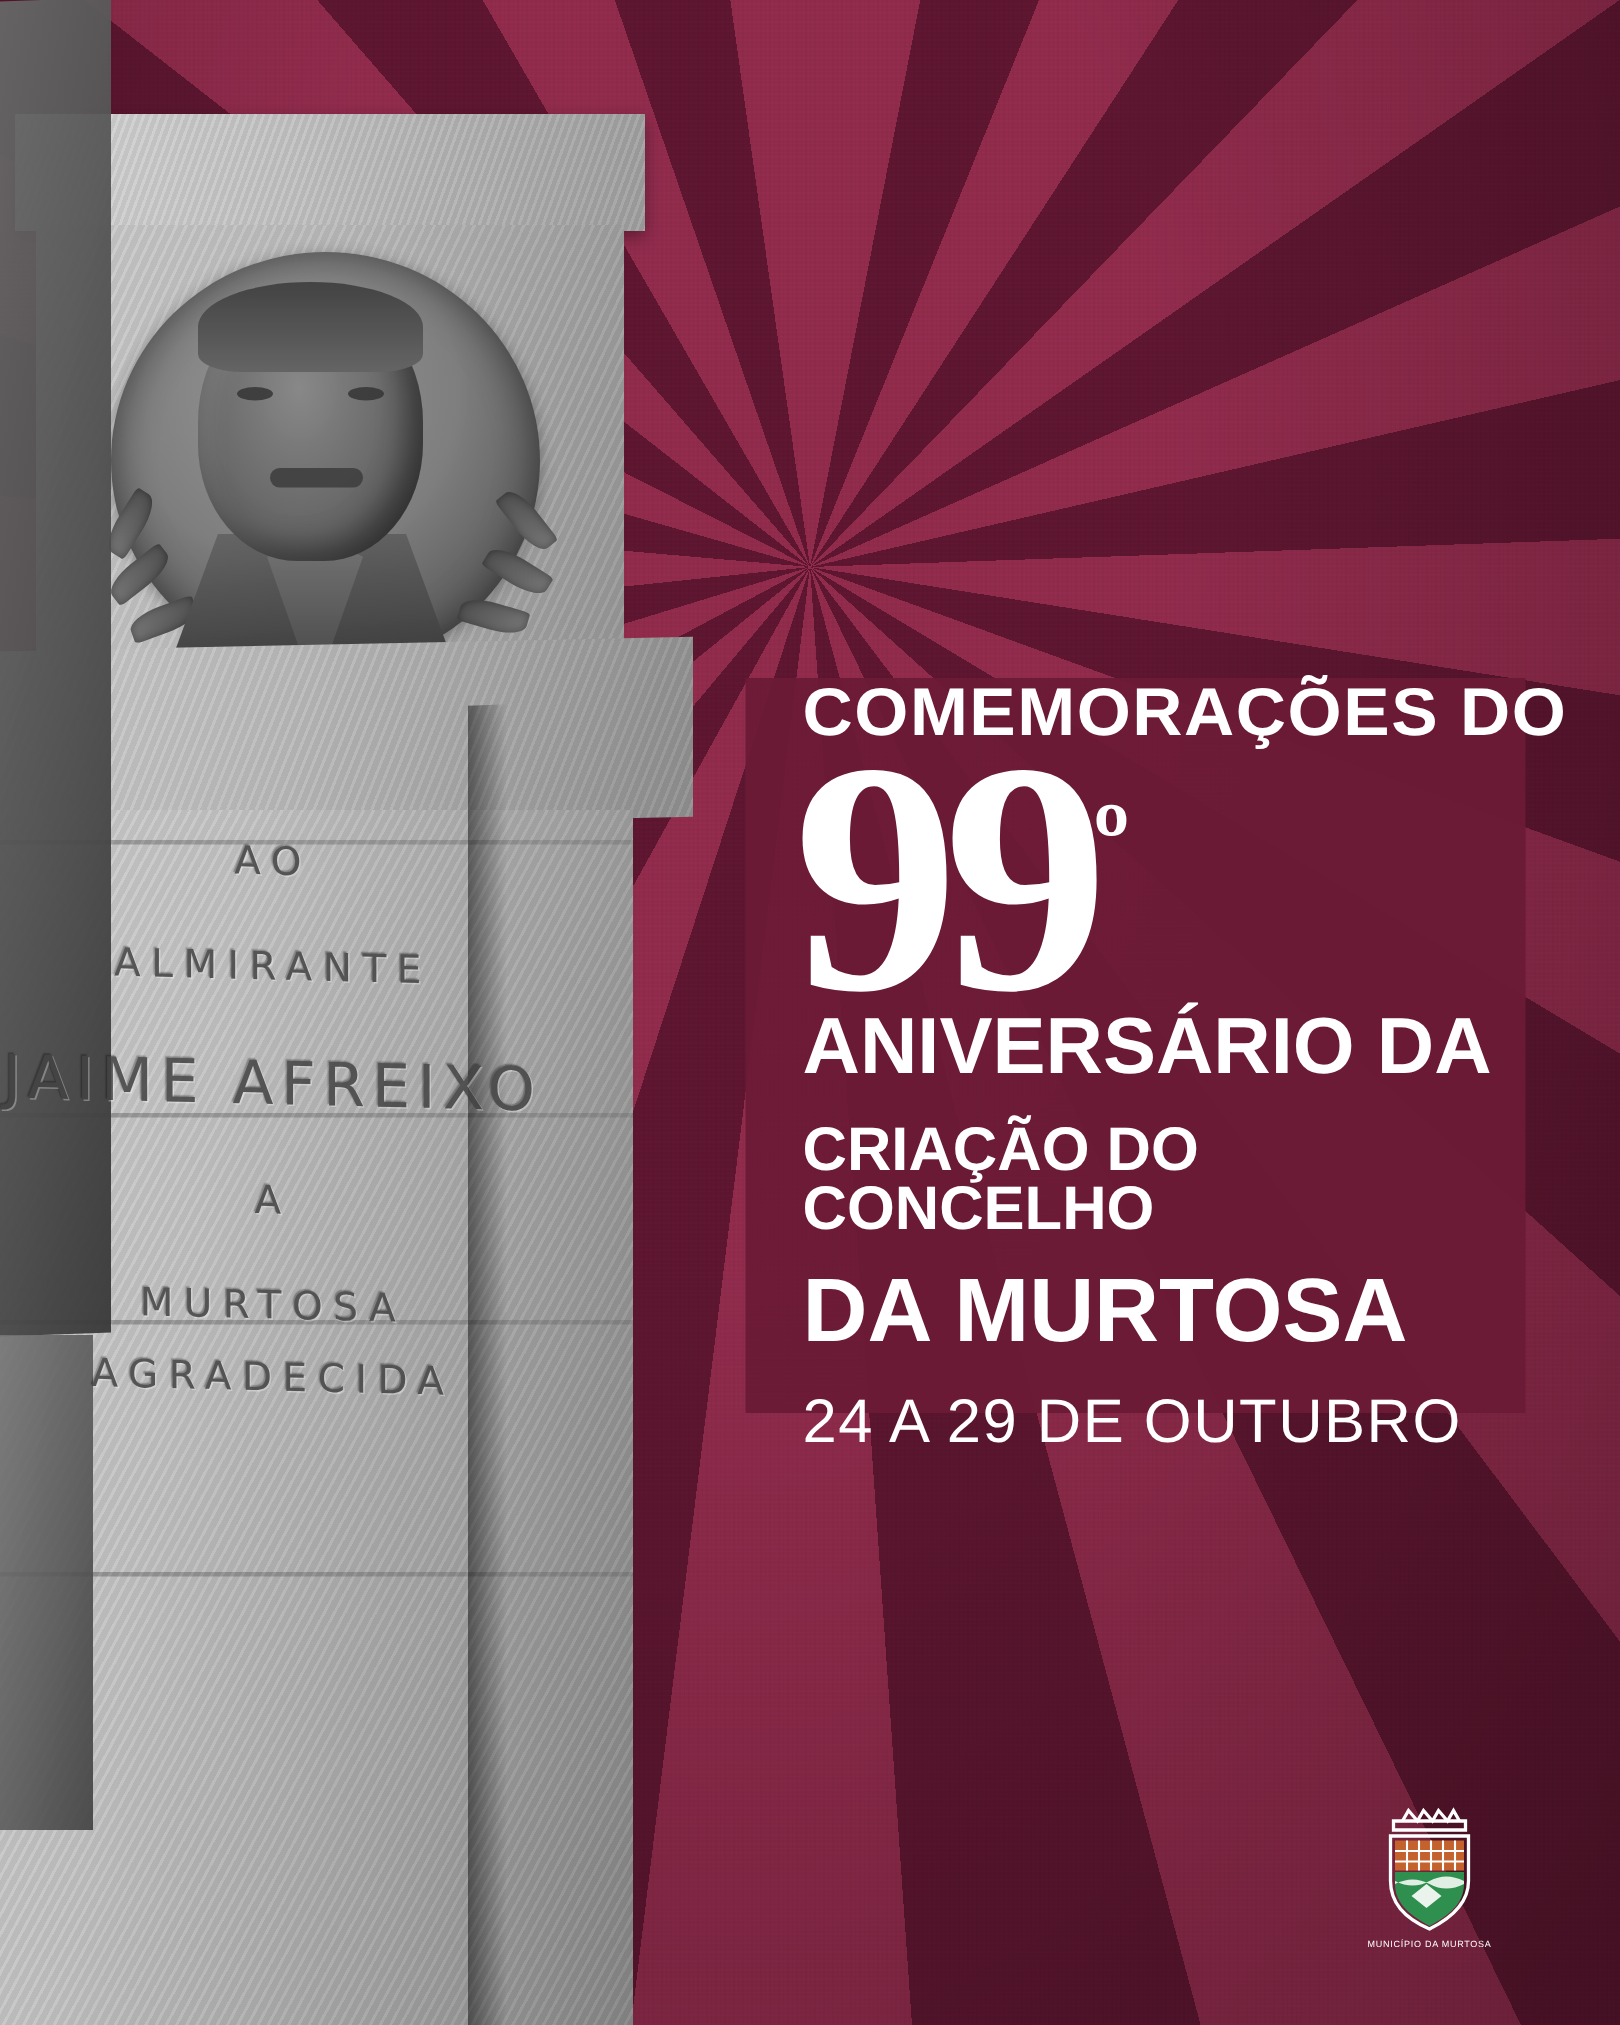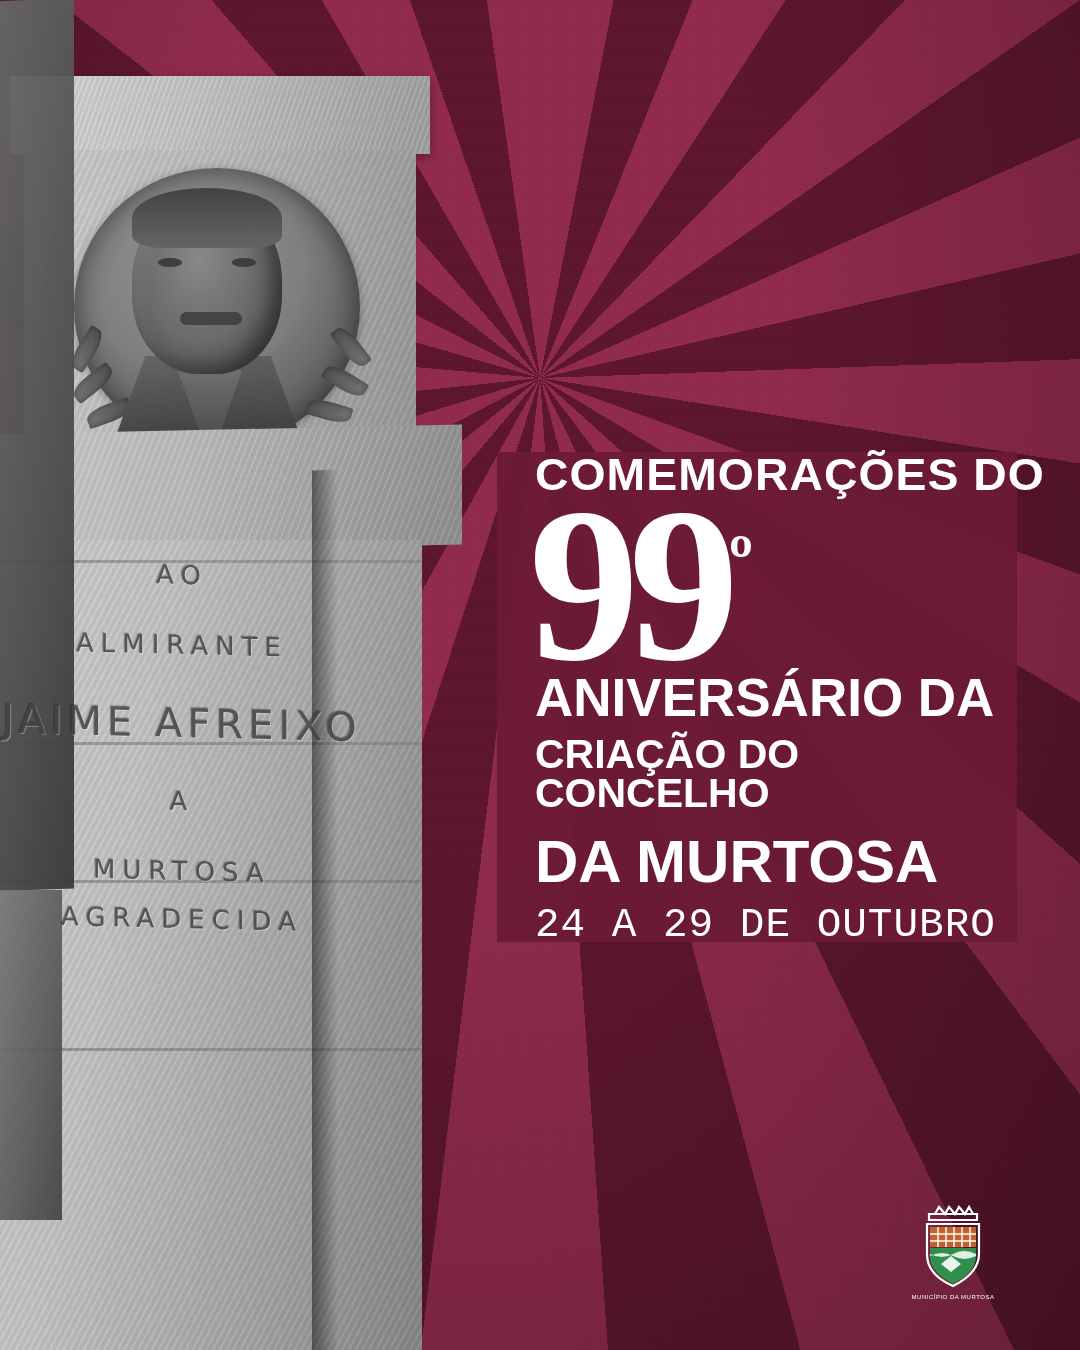--- a/index.html
+++ b/index.html
@@ -201,26 +201,26 @@
     font-weight:bold;
     margin:-6px 0 -6px -6px;
     position:relative;
   }
   .bignum sup {
     font-size:0.33em;
     vertical-align:super;
     letter-spacing:0;
   }
   .l2 { font-size:53px; letter-spacing:0px; margin-top:4px; }
-  .l3 { font-size:41px; letter-spacing:0px; margin-top:12px; }
+  .l3 { font-size:41px; letter-spacing:0px; margin-top:24px; }
   .l4 { font-size:60px; letter-spacing:0px; margin-top:20px; }
   .l5 {
     font-size:41px; font-weight:normal;
-    letter-spacing:1px; margin-top:16px;
-    font-family:Liberation Mono, monospace;
+    letter-spacing:1px; margin-top:26px;
+    font-family:Liberation Sans, sans-serif;
   }
 
   
   .crest { position:absolute; left:905px; top:1190px; width:96px; height:120px; }
   .crest svg { display:block; }
   .crest-caption {
     position:absolute; left:0; top:104px; width:96px;
     text-align:center; color:#fff; font-size:6px; letter-spacing:.5px;
     font-family:"Liberation Sans", sans-serif;
   }

